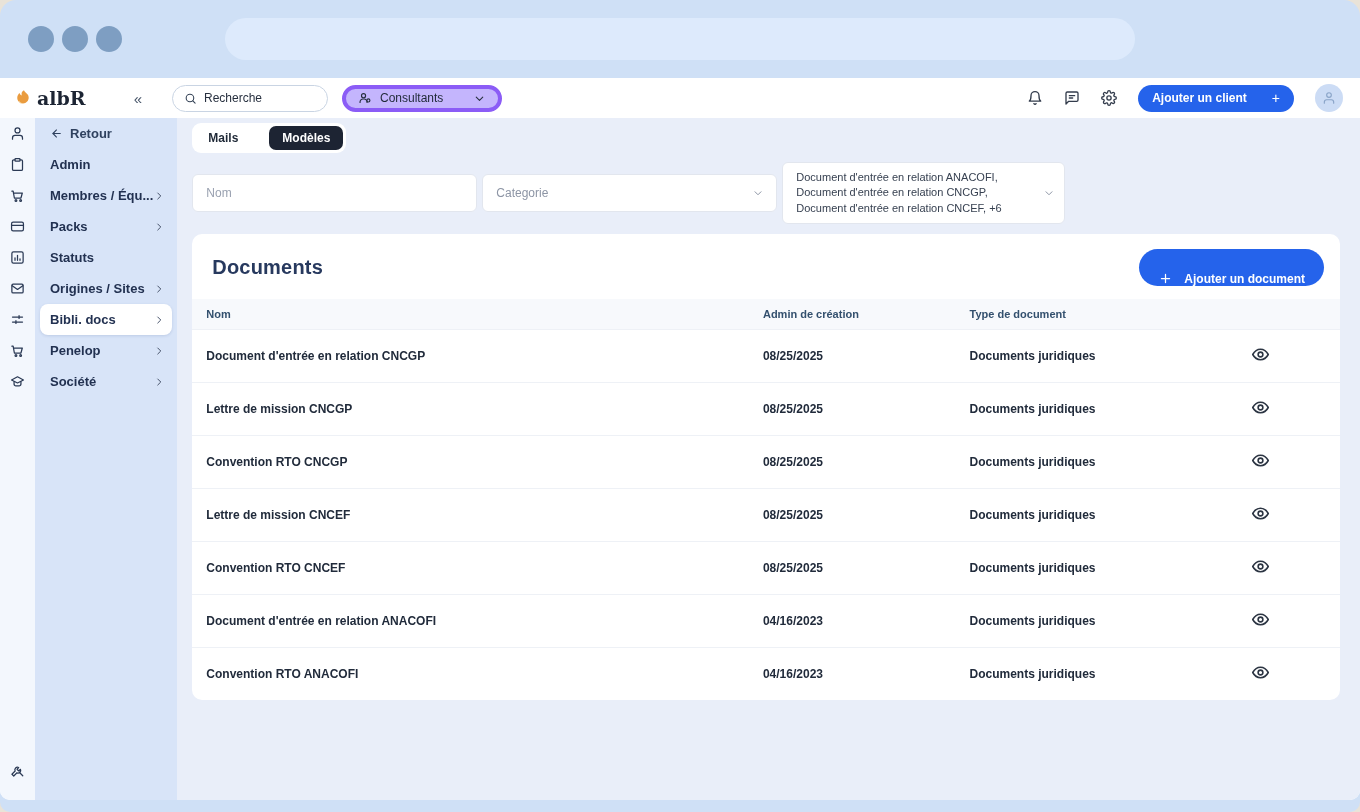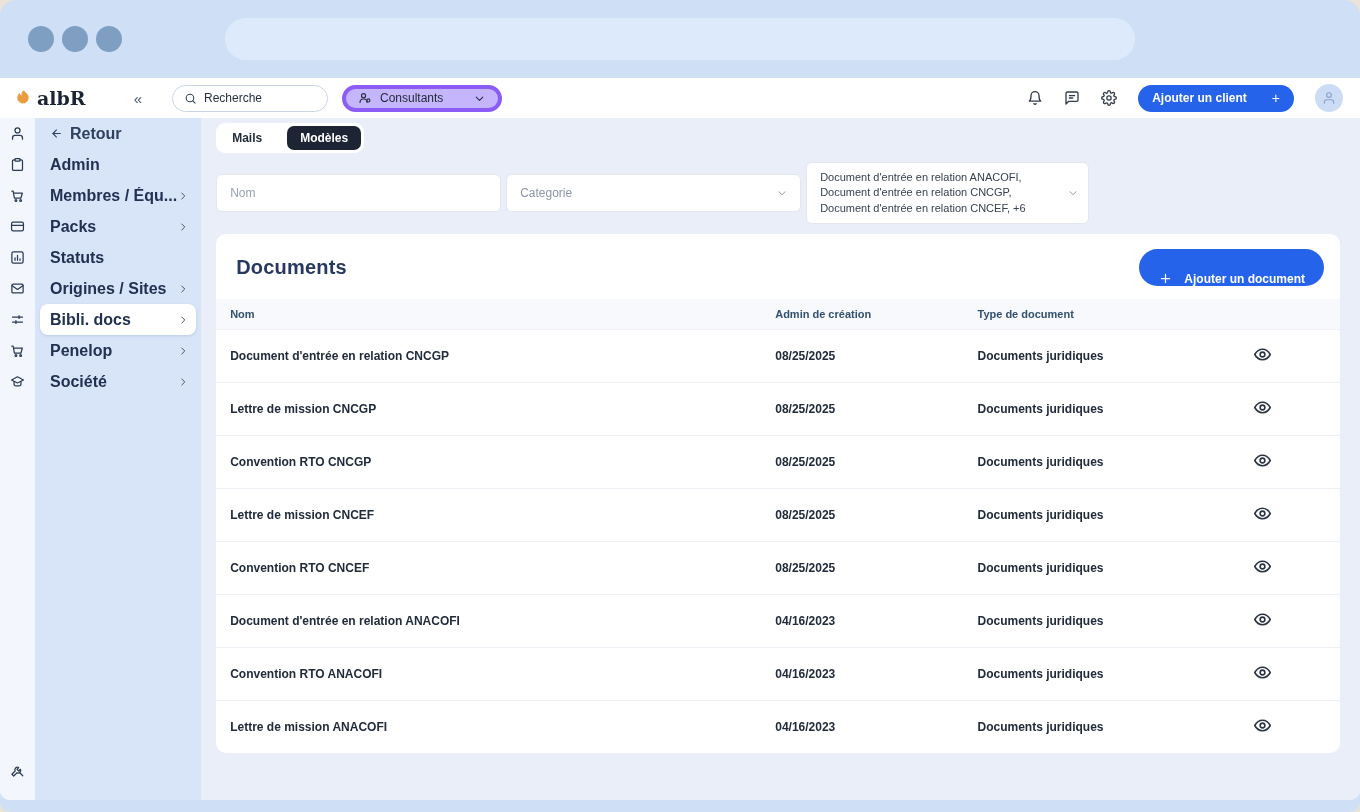--- a/index.html
+++ b/index.html
@@ -44,31 +44,31 @@
             display:flex; align-items:center; justify-content:center; cursor:pointer; }
   .avatar .ic { width:14px; height:14px; display:inline-flex; }
 
   
   .app-body { flex:1; display:flex; min-height:0; }
   .icon-strip { flex:0 0 35px; background:#f3f7fd; display:flex; flex-direction:column; align-items:center; }
   .strip-icon { height:31px; width:100%; display:flex; align-items:center; justify-content:center; color:#2b3a55; }
   .strip-icon svg { width:15px; height:15px; }
   .strip-bottom { margin-top:auto; margin-bottom:14px; }
   .side-panel { flex:0 0 120px; background:#d8e4f8; padding:0 5px; }
-  .side-item { height:31px; display:flex; align-items:center; font-size:16px; font-weight:600; color:#223151;
+  .side-item { height:31px; display:flex; align-items:center; font-size:13px; font-weight:600; color:#223151;
                padding:0 7px 0 10px; border-radius:8px; cursor:pointer; }
   .side-item .lbl { white-space:nowrap; overflow:hidden; }
   .side-item .chev { margin-left:auto; width:12px; height:12px; color:#47536b; display:inline-flex; flex:0 0 12px; }
   .side-item .backarrow { width:13px; height:13px; color:#2f415f; display:inline-flex; margin-right:7px; flex:0 0 13px; }
   .side-item.selected { background:#fff; box-shadow:0 1px 3px rgba(30,60,120,.14); }
   .side-item.back { color:#2f415f; }
 
   .main { flex:1; background:#e9eef9; padding:0 20px 0 15px; min-width:0; }
 
-  .tabs { margin-top:5px; display:inline-flex; background:#fff; border-radius:9px; padding:3px; gap:12px; }
+  .tabs { margin-top:5px; display:inline-flex; background:#fff; border-radius:9px; padding:3px; gap:18px; }
   .tab { padding:5px 13px; border-radius:7px; font-size:12px; font-weight:600; color:#1f2937; cursor:pointer; }
   .tab.active { background:#1d2433; color:#fff; }
 
   .filters { margin-top:9px; display:flex; align-items:center; gap:5px; }
   .f-input { width:285px; height:38px; background:#fff; border:1px solid #e2e6ee; border-radius:6px;
              font-size:12px; padding:0 13px; color:#1f2937; outline:0; font-family:inherit; }
   .f-input::placeholder { color:#99a1b0; opacity:1; }
   .f-select { width:295px; height:38px; background:#fff; border:1px solid #e2e6ee; border-radius:6px;
               display:flex; align-items:center; padding:0 12px 0 13px; font-size:12px; color:#8d95a5; cursor:pointer; }
   .f-select .chev, .f-multi .chev { margin-left:auto; width:12px; height:12px; color:#8d95a5; display:inline-flex; flex:0 0 12px; }
@@ -441,30 +441,19 @@
                   <td>Convention RTO ANACOFI</td>
                   <td>04/16/2023</td>
                   <td>Documents juridiques</td>
                   <td><span class="eye-btn">
                       <svg viewBox="0 0 24 24" fill="none" stroke="currentColor" stroke-width="2" stroke-linecap="round" stroke-linejoin="round" width="100%" height="100%">
                         <path d="M2.2 12S5.8 5.4 12 5.4 21.8 12 21.8 12 18.2 18.6 12 18.6 2.2 12 2.2 12z"></path>
                         <circle cx="12" cy="12" r="3"></circle>
                       </svg>
                     </span></td>
                 </tr>
-                <tr>
-                  <td>Lettre de mission ANACOFI</td>
-                  <td>04/16/2023</td>
-                  <td>Documents juridiques</td>
-                  <td><span class="eye-btn">
-                      <svg viewBox="0 0 24 24" fill="none" stroke="currentColor" stroke-width="2" stroke-linecap="round" stroke-linejoin="round" width="100%" height="100%">
-                        <path d="M2.2 12S5.8 5.4 12 5.4 21.8 12 21.8 12 18.2 18.6 12 18.6 2.2 12 2.2 12z"></path>
-                        <circle cx="12" cy="12" r="3"></circle>
-                      </svg>
-                    </span></td>
-                </tr>
               </tbody>
           </table>
         </div>
       </div>
     </div>
   </div>
 </div>
 
 </body></html>

